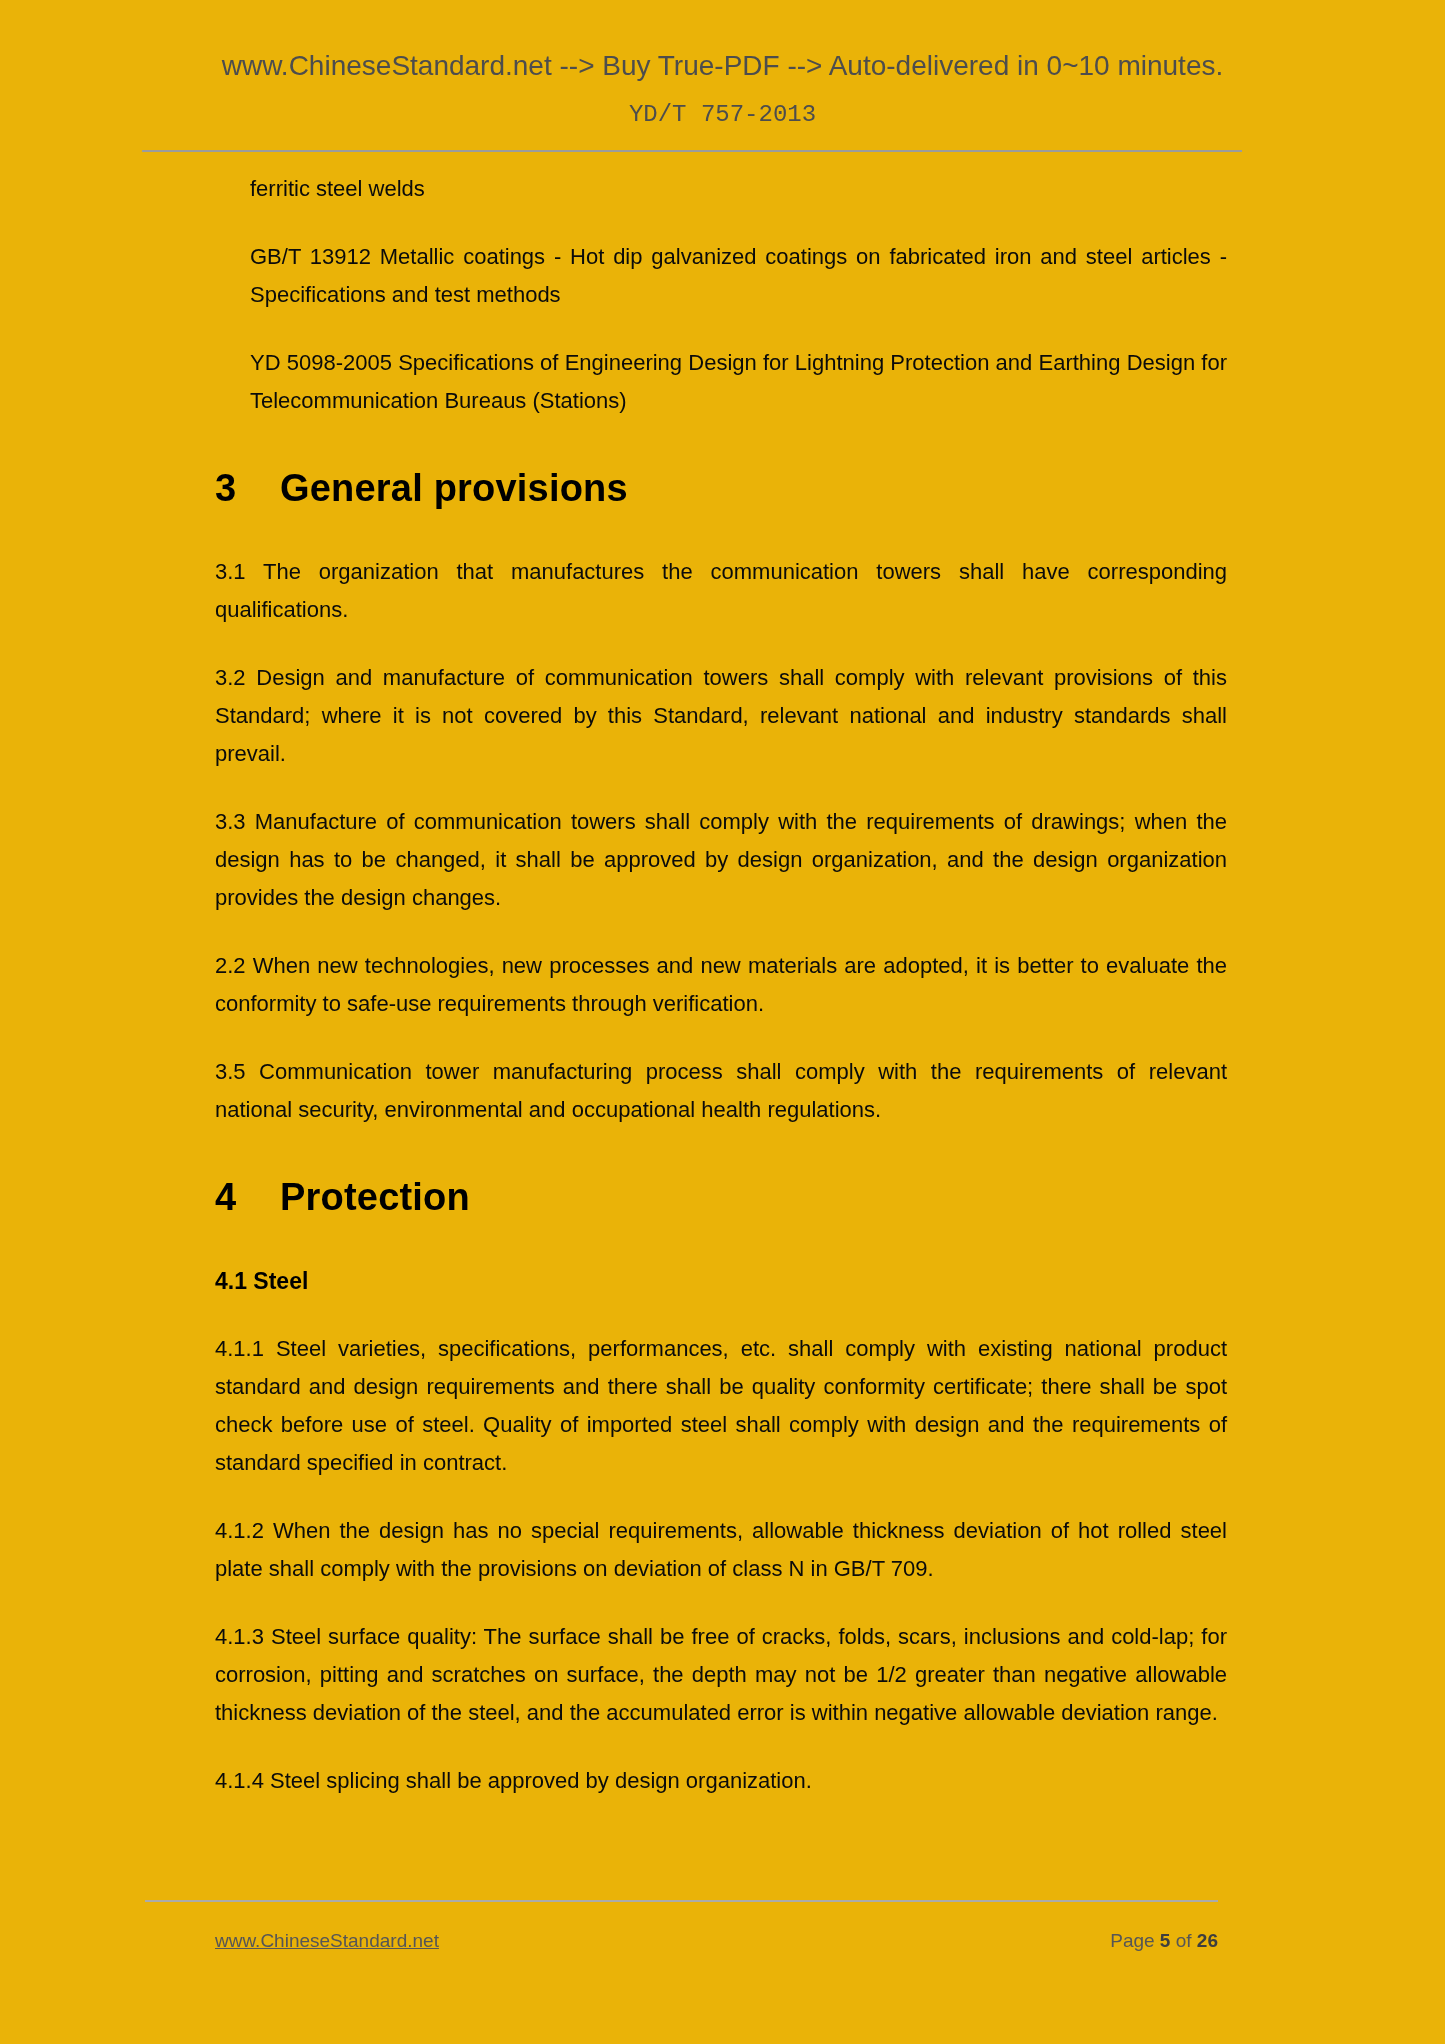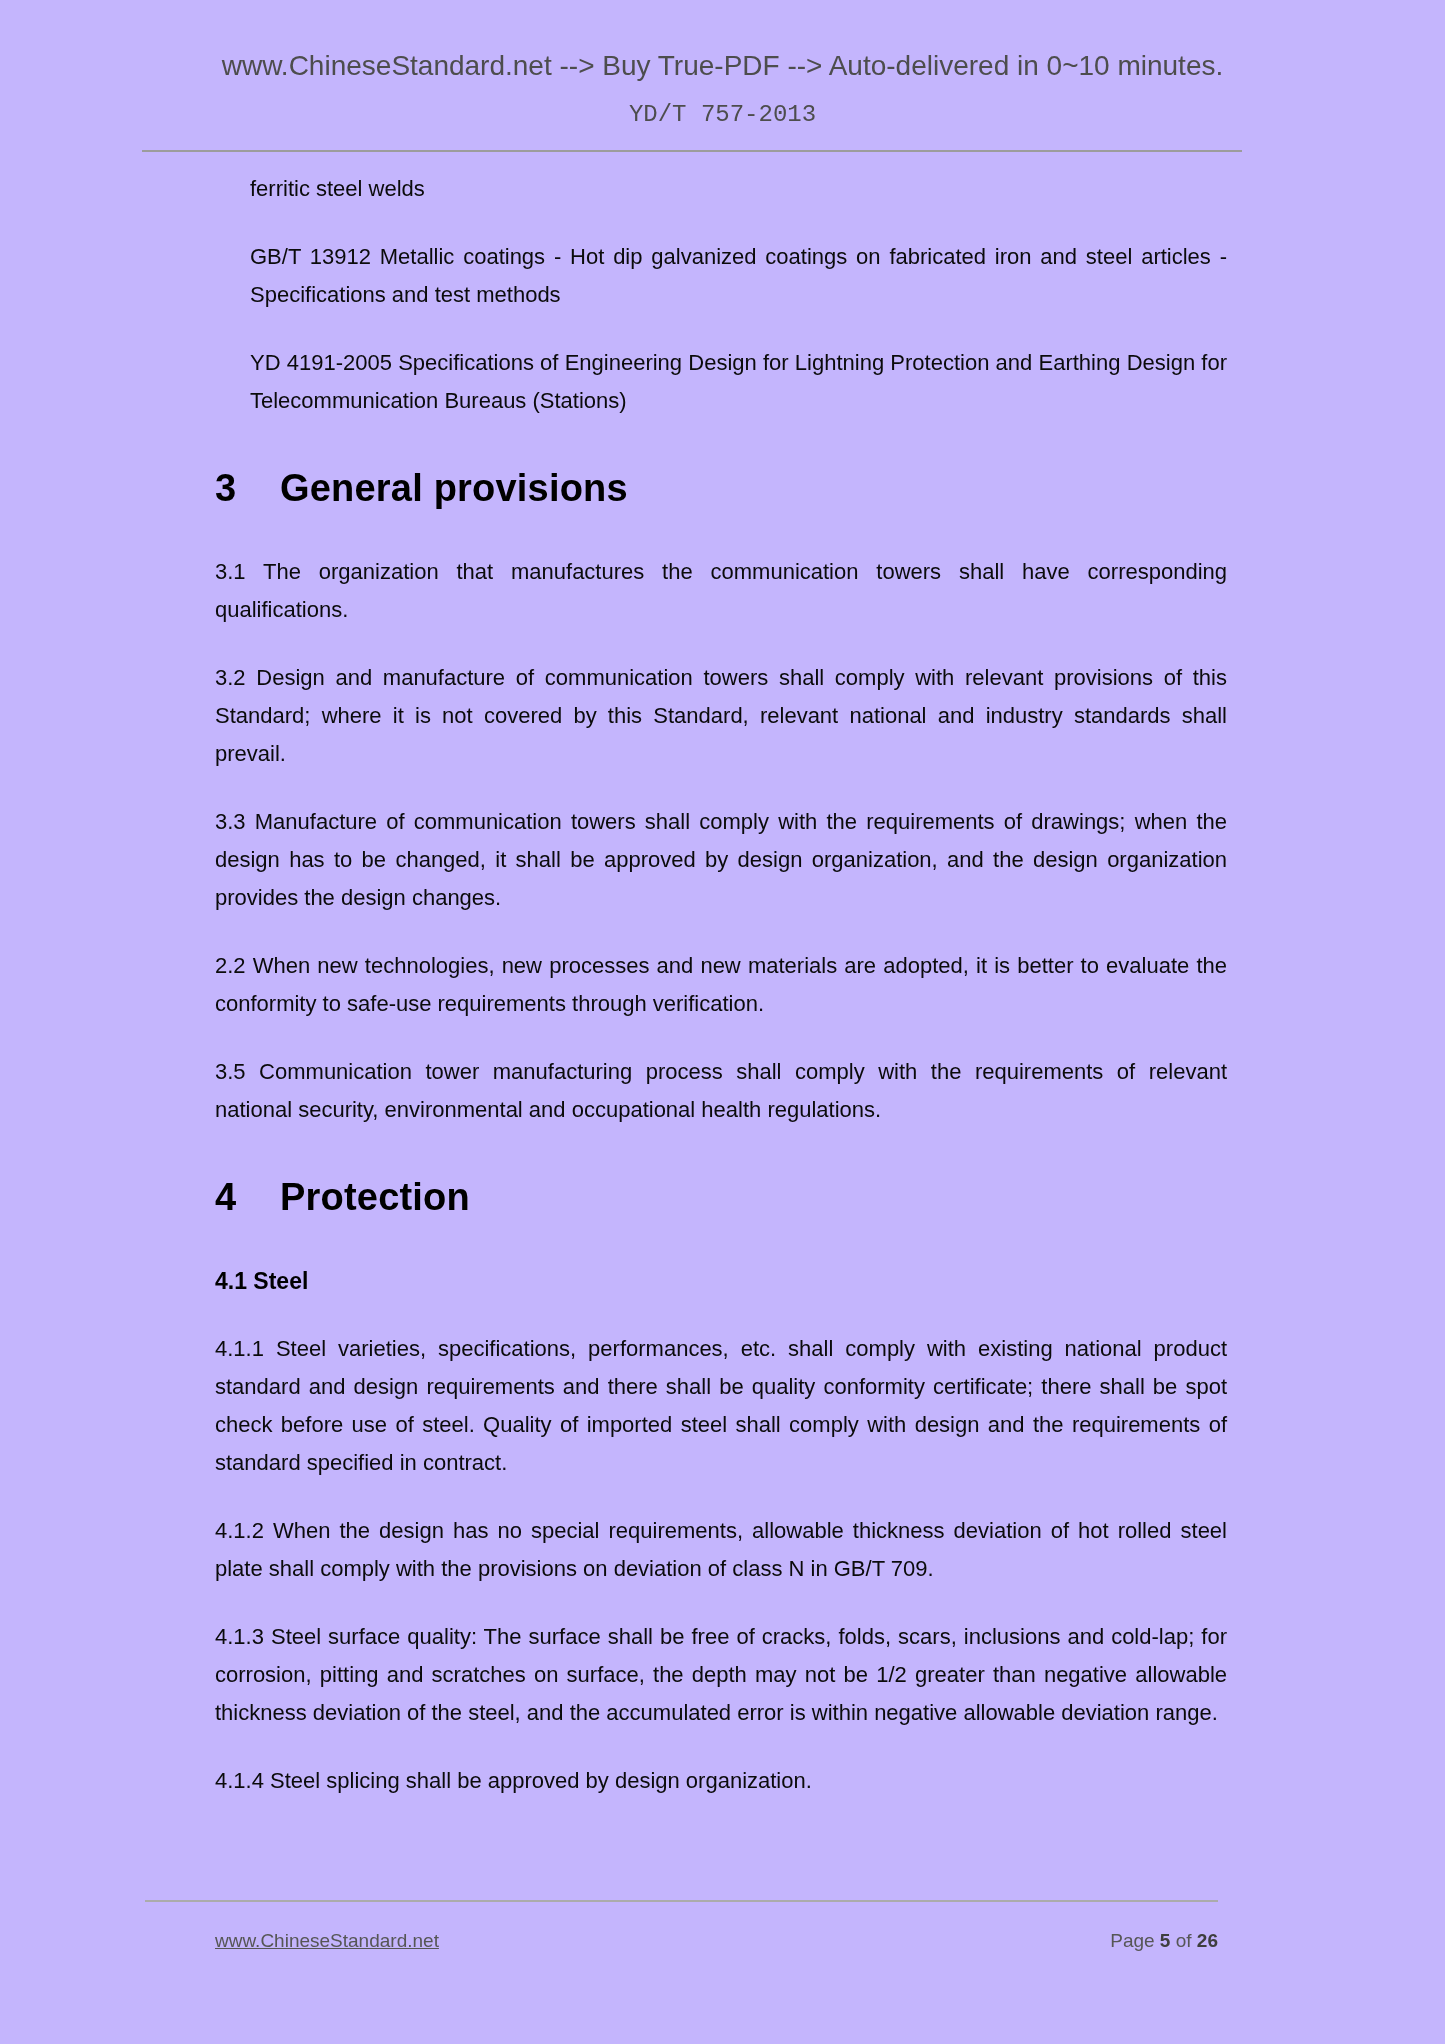--- a/index.html
+++ b/index.html
@@ -1,19 +1,19 @@
 <!DOCTYPE html>
 <html><head>
 <meta charset="utf-8">
 <style>
   html,body { margin:0; padding:0; background:#ffffff; }
   .page {
     position:relative;
     width:1445px; height:2044px;
-    background:#c4b5fd;
+    background:#eab308;
     font-family:"Liberation Sans","DejaVu Sans",sans-serif;
     overflow:hidden;
   }
   
   .hdr { padding-top:48px; text-align:center; color:#4d4d4d; }
   .hdr-line1 { font-size:28px; line-height:36px; }
   .hdr-line2 { font-size:24px; line-height:30px; margin-top:16px;font-family:Liberation Mono, monospace; }
   .rule { position:absolute; height:0; }
   .rule-top {
     top:150px; left:142px; width:1100px;
@@ -64,21 +64,21 @@
     <div class="hdr-line1">www.ChineseStandard.net --&gt; Buy True-PDF --&gt; Auto-delivered in 0~10 minutes.</div>
     <div class="hdr-line2">YD/T 757-2013</div>
   </div>
 
   <div class="rule rule-top"></div>
 
   <div class="content">
 
     <p class="ref">ferritic steel welds</p>
     <p class="ref">GB/T 13912 Metallic coatings - Hot dip galvanized coatings on fabricated iron and steel articles - Specifications and test methods</p>
-    <p class="ref">YD 4191-2005 Specifications of Engineering Design for Lightning Protection and Earthing Design for Telecommunication Bureaus (Stations)</p>
+    <p class="ref">YD 5098-2005 Specifications of Engineering Design for Lightning Protection and Earthing Design for Telecommunication Bureaus (Stations)</p>
 
     <h1 class="section">
       <span class="h-num">3</span><span>General provisions</span>
     </h1>
 
     <p>3.1 The organization that manufactures the communication towers shall have corresponding qualifications.</p>
     <p>3.2 Design and manufacture of communication towers shall comply with relevant provisions of this Standard; where it is not covered by this Standard, relevant national and industry standards shall prevail.</p>
     <p>3.3 Manufacture of communication towers shall comply with the requirements of drawings; when the design has to be changed, it shall be approved by design organization, and the design organization provides the design changes.</p>
     <p>2.2 When new technologies, new processes and new materials are adopted, it is better to evaluate the conformity to safe-use requirements through verification.</p>
     <p>3.5 Communication tower manufacturing process shall comply with the requirements of relevant national security, environmental and occupational health regulations.</p>

